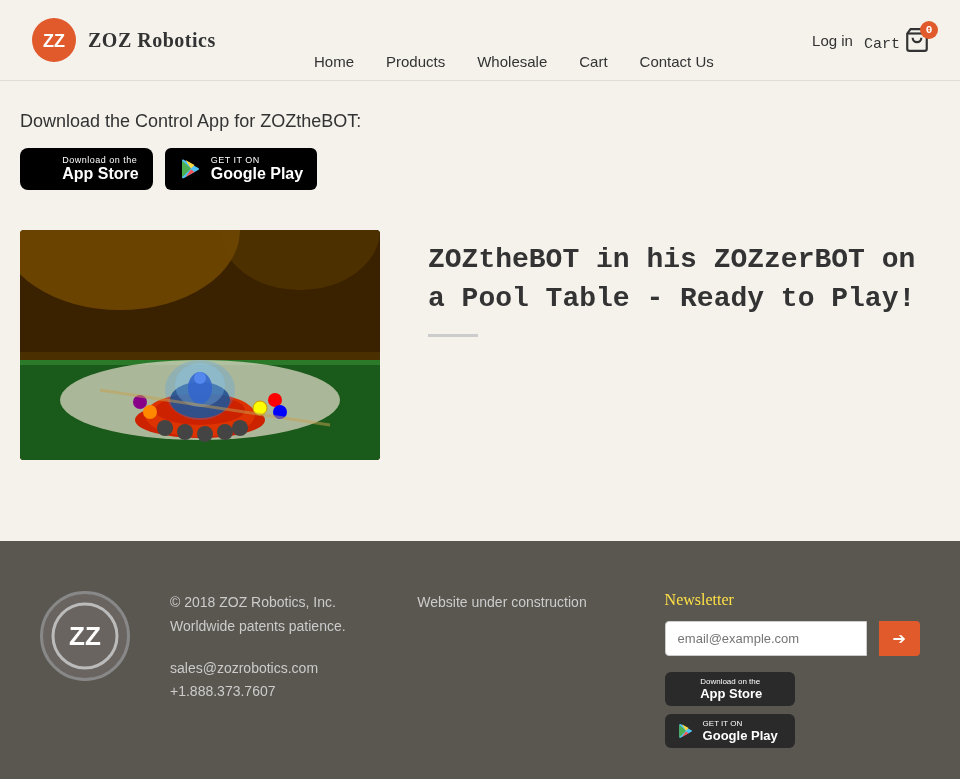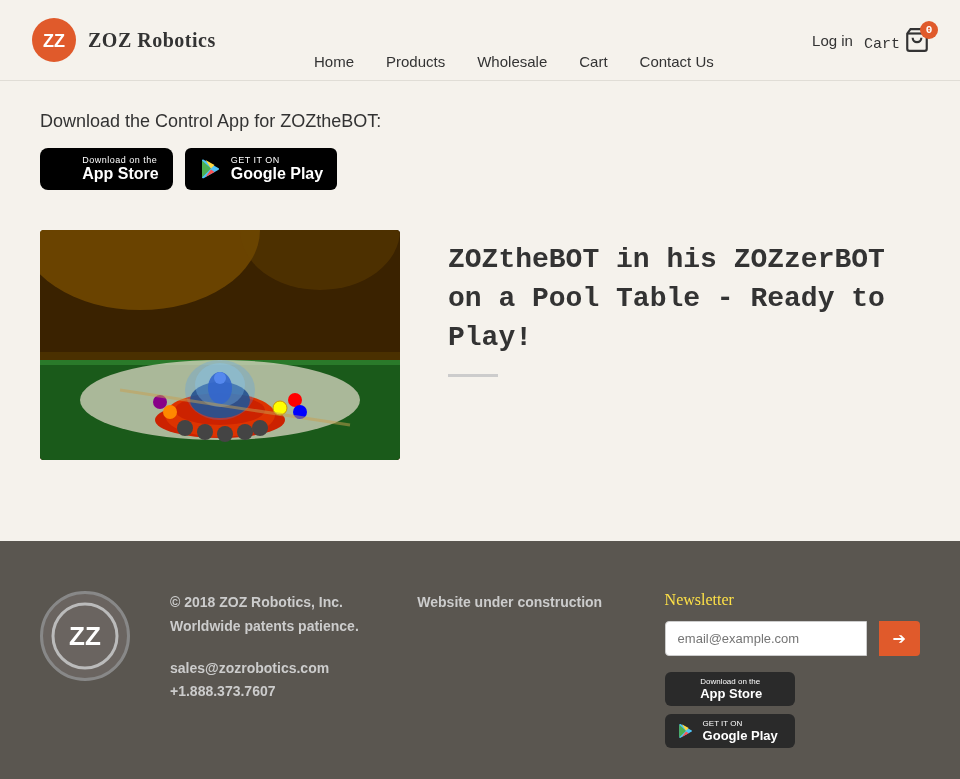--- a/index.html
+++ b/index.html
@@ -80,21 +80,21 @@
       height: 18px;
       font-size: 11px;
       display: flex;
       align-items: center;
       justify-content: center;
       font-weight: bold;
     }
 
     
     .main-content {
-      padding: 30px 40px 60px 40px;
+      padding: 30px 40px 60px 20px;
       min-height: 460px;
     }
     .download-text {
       font-size: 18px;
       color: #333;
       margin-bottom: 16px;
       font-family: Arial, sans-serif;
     }
     .app-badges {
       display: flex;
@@ -196,21 +196,20 @@
       border-radius: 50%;
       border: 3px solid #888;
       display: flex;
       align-items: center;
       justify-content: center;
       background: #6a6460;
     }
     .footer-col {
       flex: 1;
       min-width: 200px;
-      font-weight: bold;
     }
     .footer-col p {
       font-size: 14px;
       line-height: 1.7;
       color: #ccc;
       font-family: Arial, sans-serif;
     }
     .footer-col a {
       color: #ccc;
       text-decoration: none;

